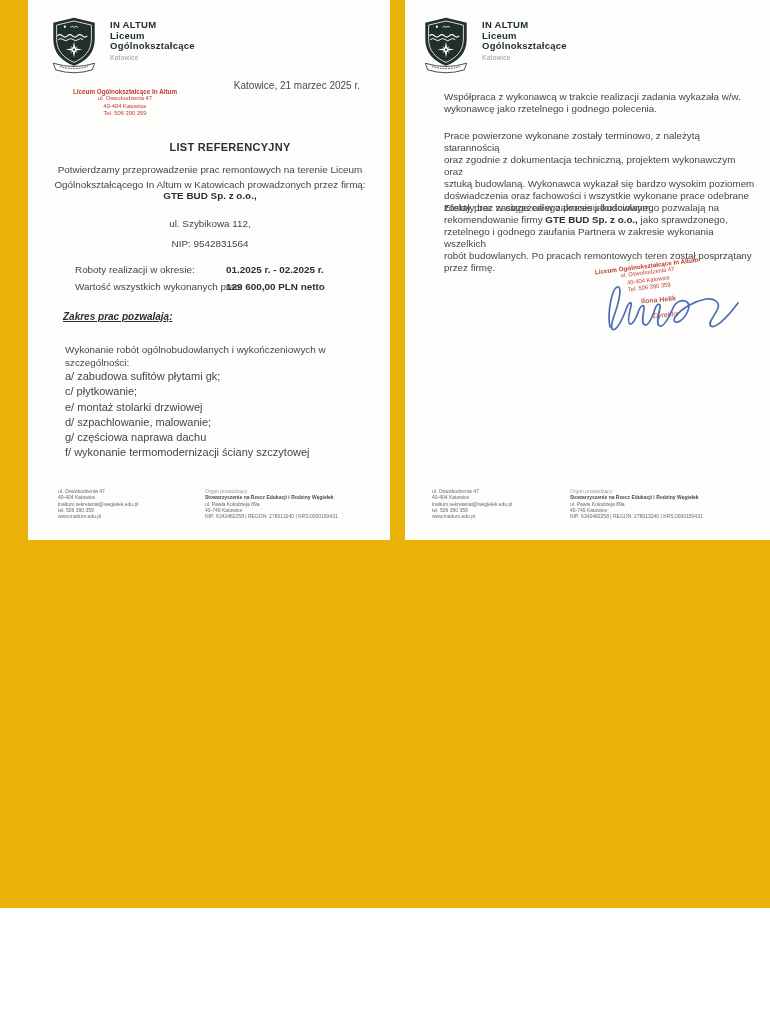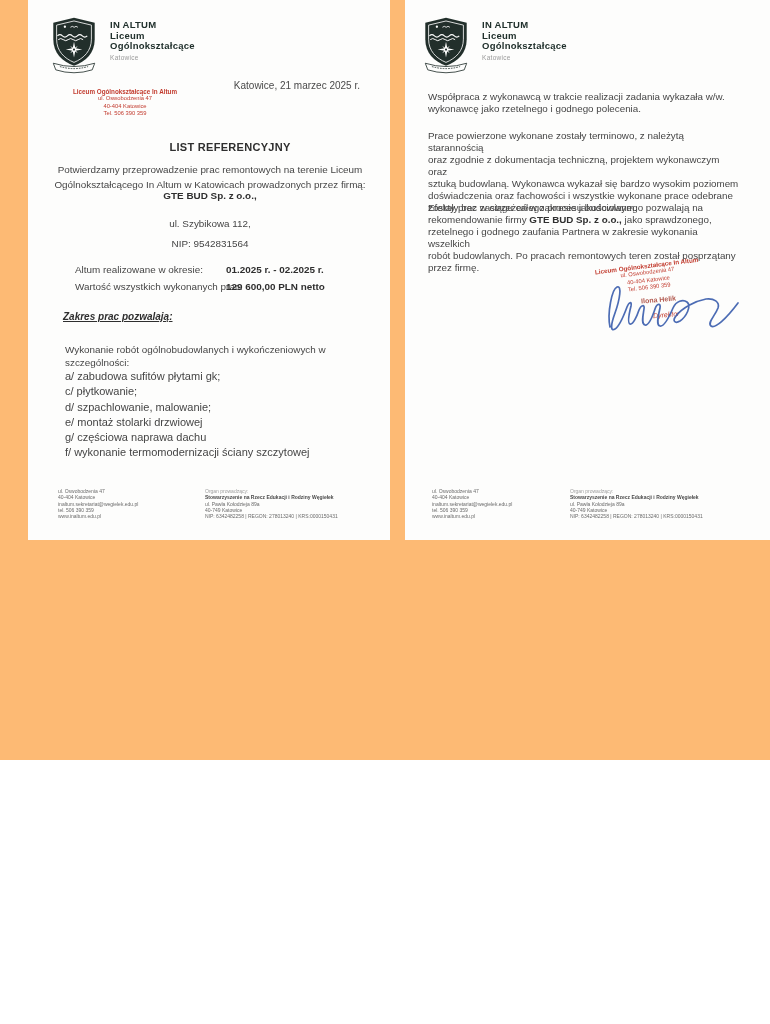--- a/index.html
+++ b/index.html
@@ -1,16 +1,16 @@
 <!DOCTYPE html>
 <html><head>
 <meta charset="utf-8">
 <style>
   html,body{margin:0;padding:0;background:#ffffff;}
-  .canvas{position:relative;width:770px;height:760px;background:#fdba74;overflow:hidden;
+  .canvas{position:relative;width:770px;height:908px;background:#eab308;overflow:hidden;
           font-family:"Liberation Sans",sans-serif;color:#454545;}
   .page{position:absolute;top:0;height:540px;background:#fdfdfc;}
   .page-left{left:28px;width:362px;}
   .page-right{left:405px;width:365px;}
 
   
   .logo{position:absolute;top:16px;display:flex;align-items:flex-start;gap:10px;}
   .page-left .logo{left:20px;}
   .page-right .logo{left:15px;}
   .crest{width:52px;height:58px;display:block;}
@@ -42,21 +42,21 @@
   .row-value{position:absolute;left:198px;font-size:9.9px;font-weight:bold;color:#2f2f2f;}
   .r1{top:264px;} .r2{top:281px;}
 
   .scope-h{position:absolute;top:311px;left:35px;font-size:10px;font-weight:bold;
            font-style:italic;text-decoration:underline;color:#2f2f2f;margin:0;}
   .scope-intro{position:absolute;top:343px;left:37px;width:300px;font-size:9.9px;line-height:13px;margin:0;}
   .work-list{position:absolute;top:369px;left:37px;width:310px;}
   .work-item{font-size:11px;line-height:15.3px;}
 
   
-  .para{position:absolute;left:23px;width:312px;font-size:9.8px;line-height:12px;margin:0;}
+  .para{position:absolute;left:39px;width:312px;font-size:9.8px;line-height:12px;margin:0;}
   .p1{top:91px;} .p2{top:130px;} .p3{top:202px;}
   .para b{color:#2f2f2f;}
 
   
   .sig-svg{position:absolute;top:275px;left:195px;}
   .sig-name{position:absolute;top:296px;left:236px;font-size:7px;font-weight:bold;
             color:#b25a50;transform:rotate(-5deg);}
   .sig-role{position:absolute;top:311px;left:248px;font-size:7px;font-style:italic;
             color:#c23b2e;transform:rotate(-5deg);}
 
@@ -109,34 +109,34 @@
     <div class="date">Katowice, 21 marzec 2025 r.</div>
     <h1 class="title">LIST REFERENCYJNY</h1>
 
     <p class="intro pre">Potwierdzamy przeprowadzenie prac remontowych na terenie Liceum
 Ogólnokształcącego In Altum w Katowicach prowadzonych przez firmą:</p>
 
     <div class="cline company">GTE BUD Sp. z o.o.,</div>
     <div class="cline company-street">ul. Szybikowa 112,</div>
     <div class="cline company-nip">NIP: 9542831564</div>
 
-    <div class="row-label r1">Altum realizowane w okresie:</div>
+    <div class="row-label r1">Roboty realizacji w okresie:</div>
     <div class="row-value r1">01.2025 r. - 02.2025 r.</div>
     <div class="row-label r2">Wartość wszystkich wykonanych prac:</div>
     <div class="row-value r2">129 600,00 PLN netto</div>
 
     <h2 class="scope-h">Zakres prac pozwalają:</h2>
     <p class="scope-intro pre">Wykonanie robót ogólnobudowlanych i wykończeniowych w
 szczególności:</p>
 
     <div class="work-list">
       <div class="work-item">a/ zabudowa sufitów płytami gk;</div>
       <div class="work-item">c/ płytkowanie;</div>
+      <div class="work-item">e/ montaż stolarki drzwiowej</div>
       <div class="work-item">d/ szpachlowanie, malowanie;</div>
-      <div class="work-item">e/ montaż stolarki drzwiowej</div>
       <div class="work-item">g/ częściowa naprawa dachu</div>
       <div class="work-item">f/ wykonanie termomodernizacji ściany szczytowej</div>
     </div>
 
     <div class="footer f-left">
       <div>ul. Oswobodzenia 47</div>
       <div>40-404 Katowice</div>
       <div>inaltum.sekretariat@wegielek.edu.pl</div>
       <div>tel. 506 390 359</div>
       <div>www.inaltum.edu.pl</div>

